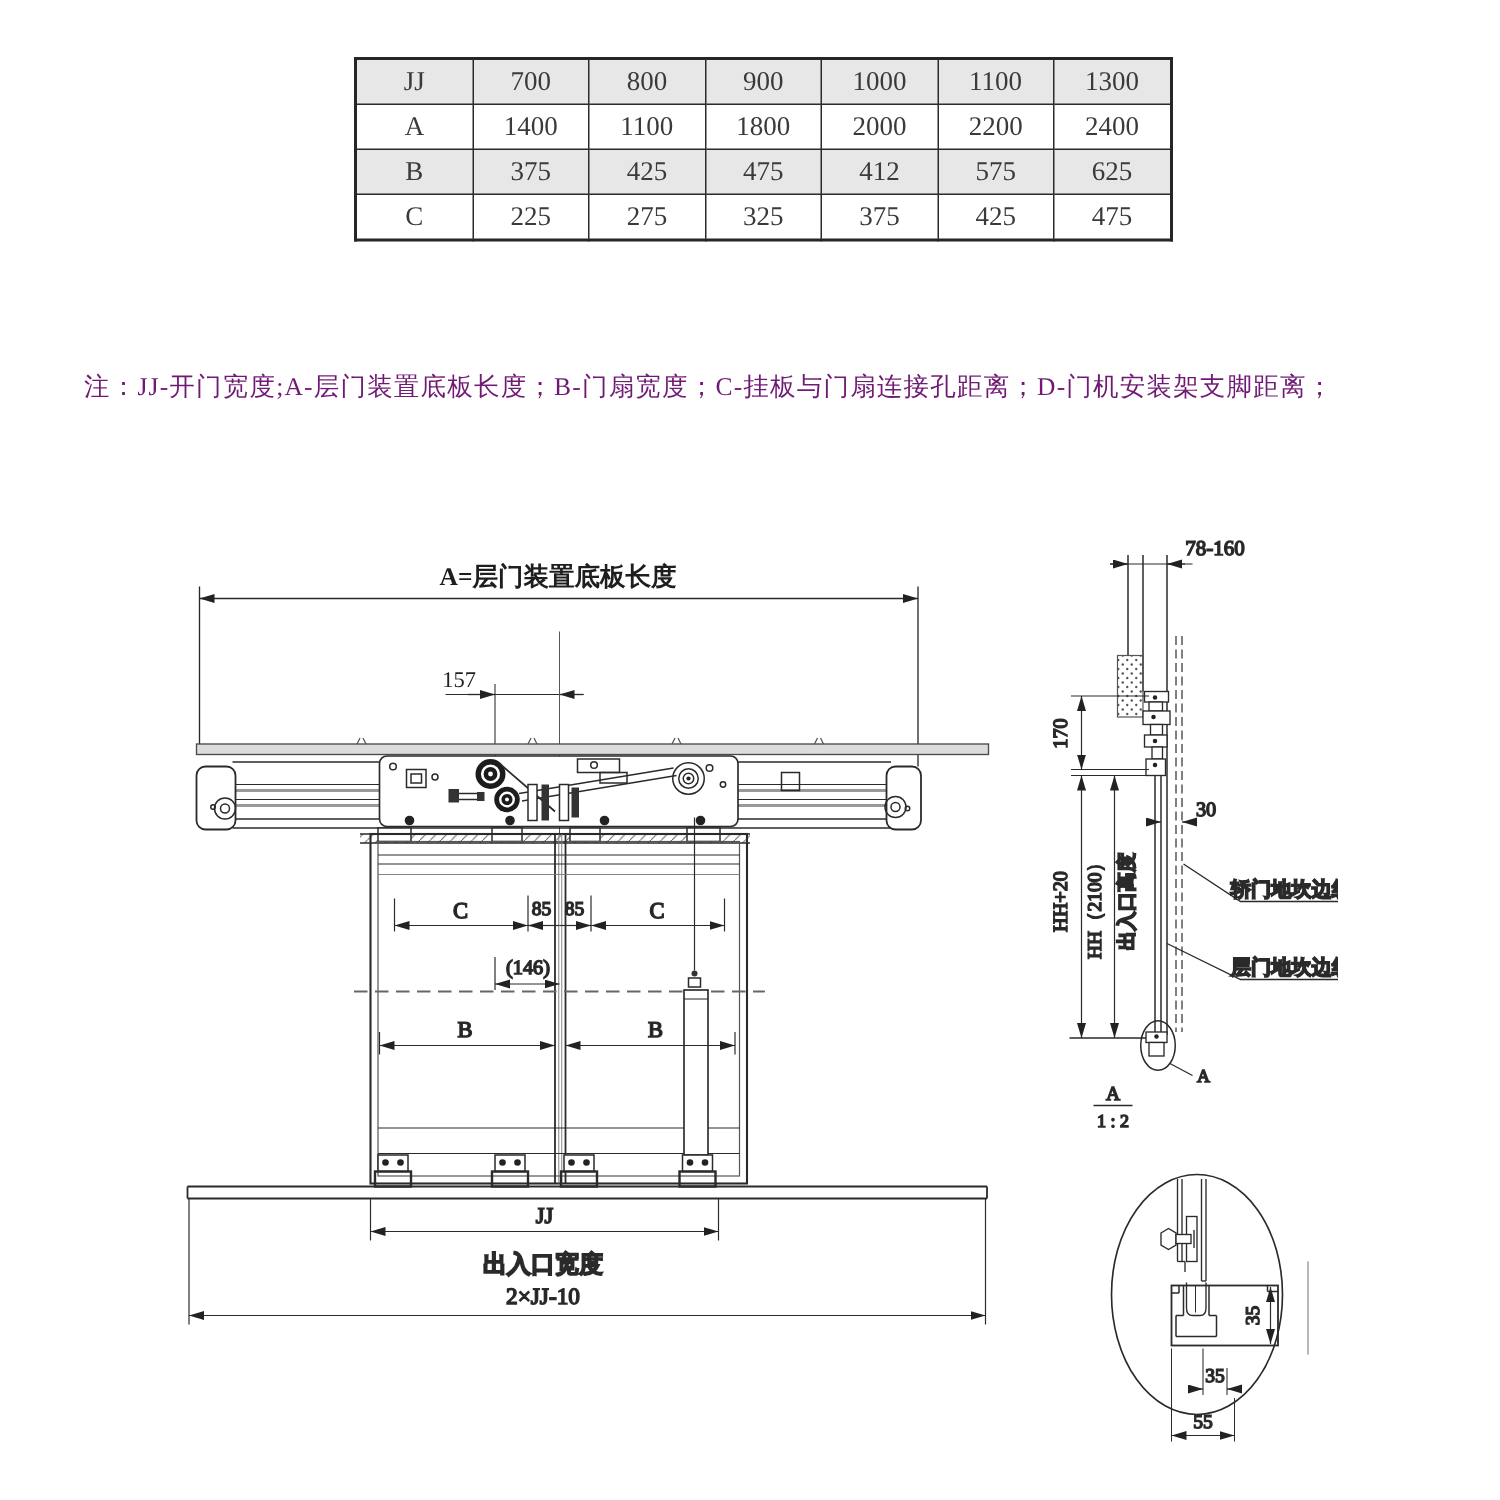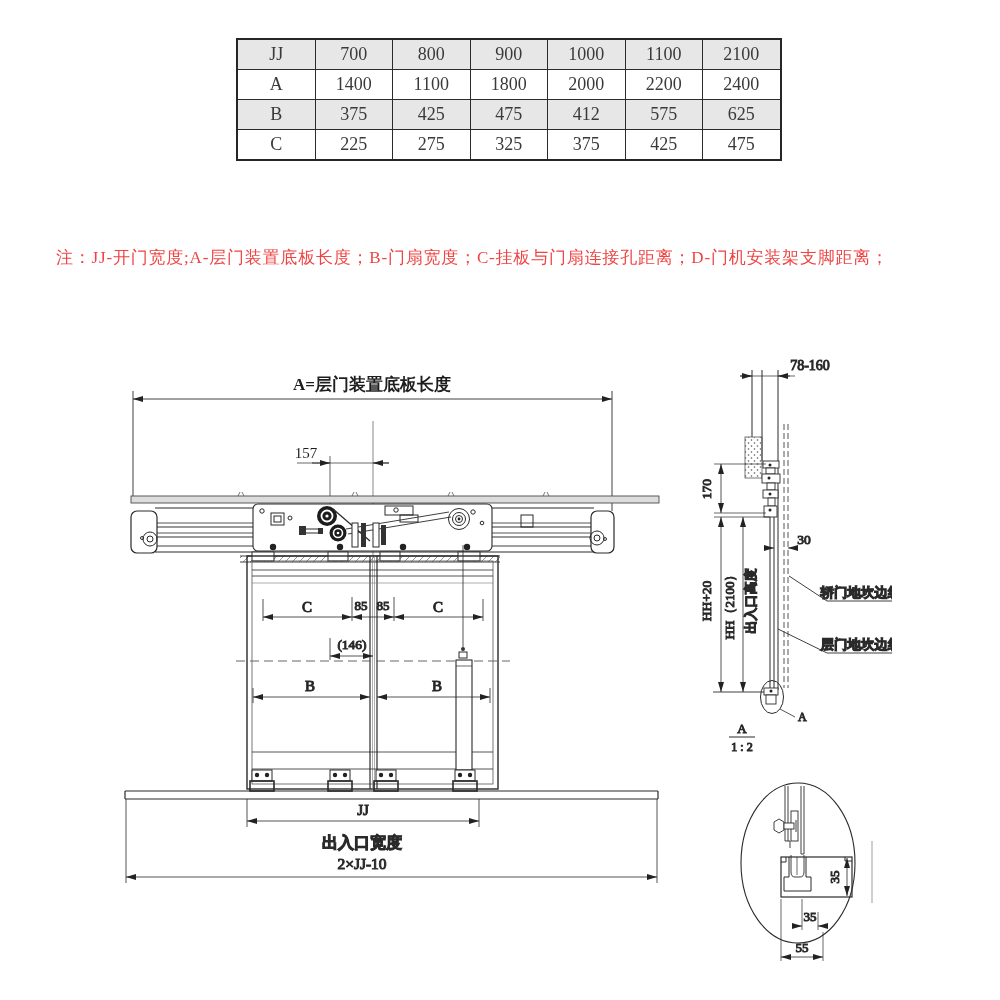--- a/index.html
+++ b/index.html
@@ -6,21 +6,21 @@
   #canvas{position:relative;width:892px;height:1000px;background:#fff;overflow:hidden;
           font-family:"Liberation Serif","DejaVu Serif",serif;color:#2b2b2b;}
   
   #spec-table{position:absolute;left:236px;top:38px;border-collapse:collapse;
               border:2px solid #262626;}
   #spec-table td{width:76.5px;height:29px;border:1.6px solid #2b2b2b;text-align:center;
                  font-size:18px;color:#3a3a3a;padding:0;}
   #spec-table tr.shaded td{background:#e7e7e7;}
   
   #notes{position:absolute;left:38px;top:246px;width:920px;font-size:17px;
-         color:#ef4444;line-height:23px;letter-spacing:0.3px;}
+         color:#701a75;line-height:23px;letter-spacing:0.3px;}
   #notes .zh{text-indent:18px;letter-spacing:0.8px;}
   #notes .en{word-spacing:2px;}
   
   svg{position:absolute;left:0;top:0;}
   text{fill:#1e1e1e;}
   .t-cjk{font-family:"Liberation Serif","DejaVu Sans",serif;font-weight:700;}
   .t-num{font-family:"Liberation Serif","DejaVu Serif",serif;font-weight:500;}
 </style>
 </head>
 <body>
@@ -29,21 +29,21 @@
 
   <table id="spec-table">
     <tbody>
         <tr class="shaded">
       <td>JJ</td>
       <td>700</td>
       <td>800</td>
       <td>900</td>
       <td>1000</td>
       <td>1100</td>
-      <td>2100</td>
+      <td>1300</td>
     </tr>
     <tr>
       <td>A</td>
       <td>1400</td>
       <td>1100</td>
       <td>1800</td>
       <td>2000</td>
       <td>2200</td>
       <td>2400</td>
     </tr>

